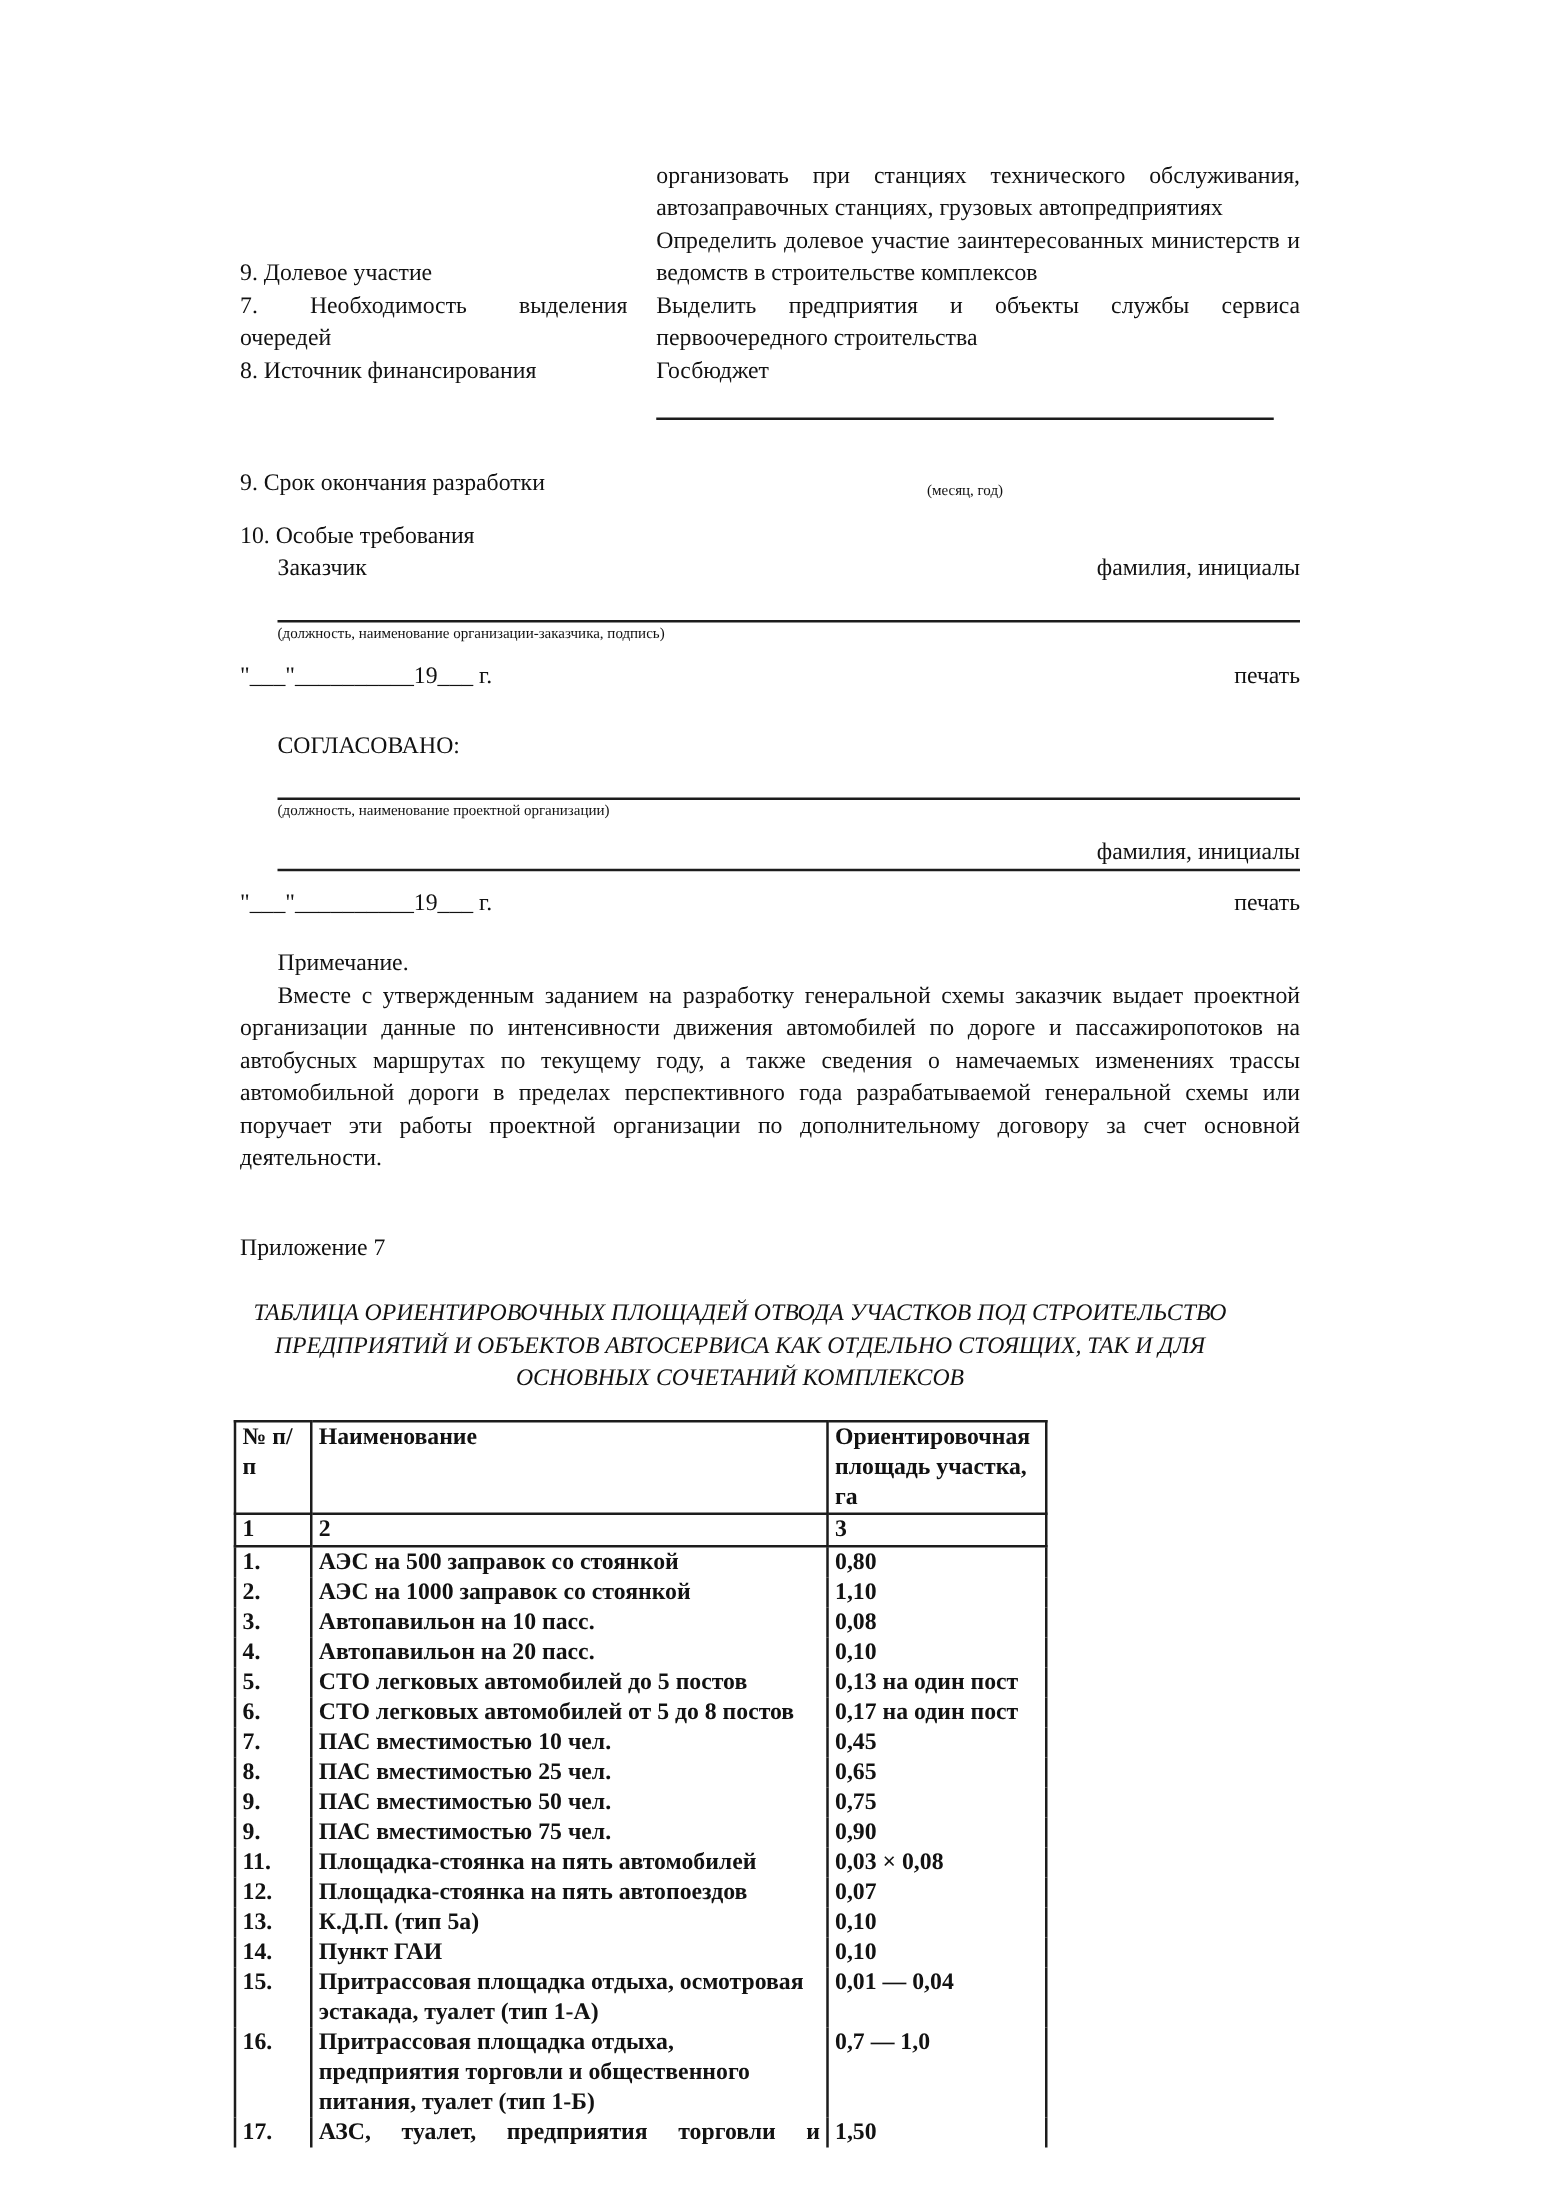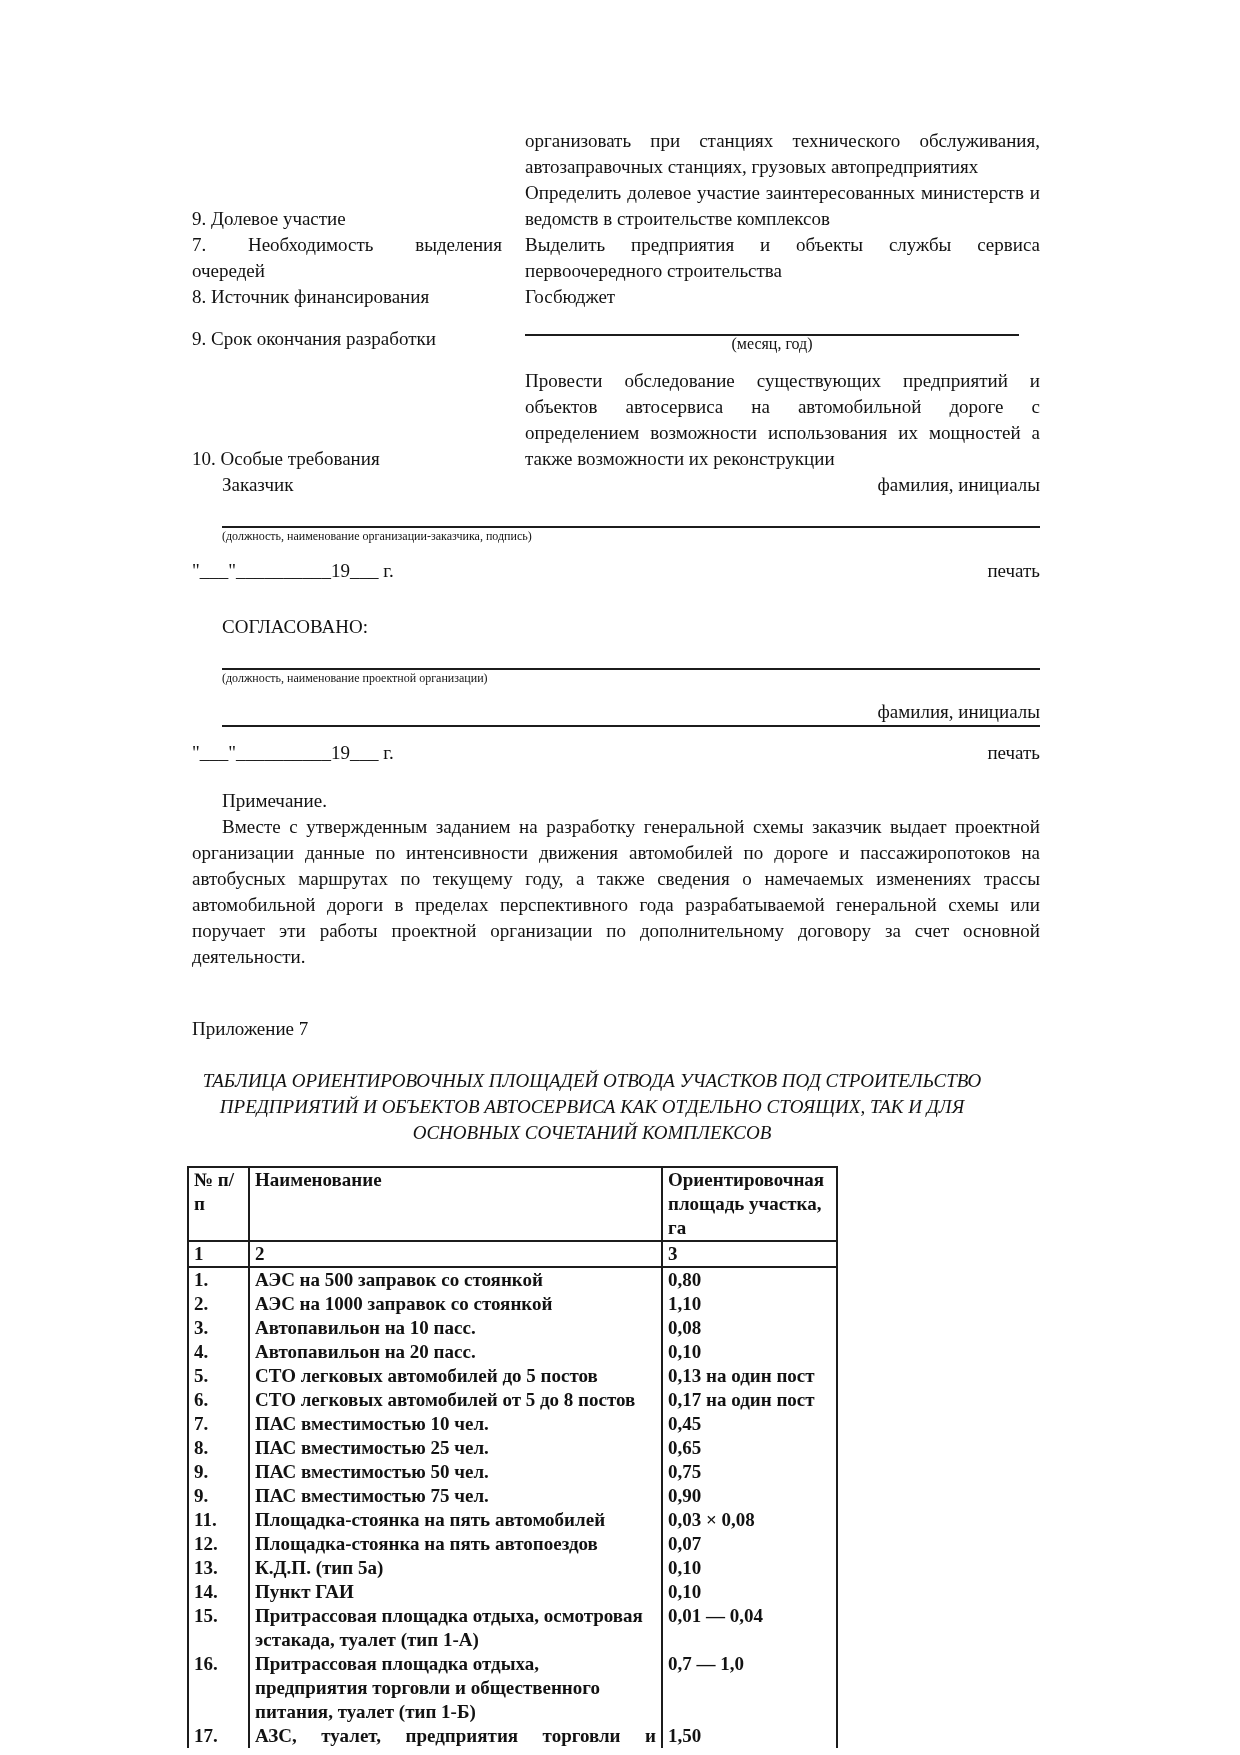--- a/index.html
+++ b/index.html
@@ -13,21 +13,21 @@
     overflow:hidden;
   }
   .content { position:absolute; left:192px; top:128px; width:848px; }
 
   
   .form-row { display:flex; align-items:flex-end; }
   .form-label { flex:0 0 310px; width:310px; margin-right:23px; text-align:justify; }
   .form-value { flex:1 1 auto; text-align:justify; }
   .form-row.spaced { margin-top:16px; }
   .blank-line { height:24px; border-bottom:2px solid #1c1c1c; width:494px; }
-  .line-caption { width:494px; text-align:center; font-size:16px; line-height:16px; }
+  .line-caption { width:494px; text-align:center; font-size:12px; line-height:16px;margin-top:48px; }
 
   
   .sig-head { display:flex; justify-content:space-between; padding-left:30px; }
   .sig-line { margin-left:30px; height:28px; border-bottom:2px solid #1c1c1c; }
   .sig-caption { margin-left:30px; text-align:left; font-size:12px; line-height:17px; }
   .sig-date-row { display:flex; justify-content:space-between; margin-top:13px; }
   .agreed-title { margin-top:30px; padding-left:30px; }
   .name-line { margin-left:30px; margin-top:12px; border-bottom:2px solid #1c1c1c; text-align:right; }
 
   
@@ -77,21 +77,20 @@
       </div>
       <div class="form-row">
         <div class="form-label">9. Срок окончания разработки</div>
         <div class="form-value">
           <div class="blank-line"></div>
           <div class="line-caption">(месяц, год)</div>
         </div>
       </div>
       <div class="form-row spaced">
         <div class="form-label">10. Особые требования</div>
-        <div class="form-value">Провести обследование существующих предприятий и объектов автосервиса на автомобильной дороге с определением возможности использования их мощностей а также возможности их реконструкции</div>
       </div>
     </div>
 
     <div>
       <div class="sig-head">
         <span>Заказчик</span>
         <span>фамилия, инициалы</span>
       </div>
       <div class="sig-line"></div>
       <div class="sig-caption">(должность, наименование организации-заказчика, подпись)</div>

